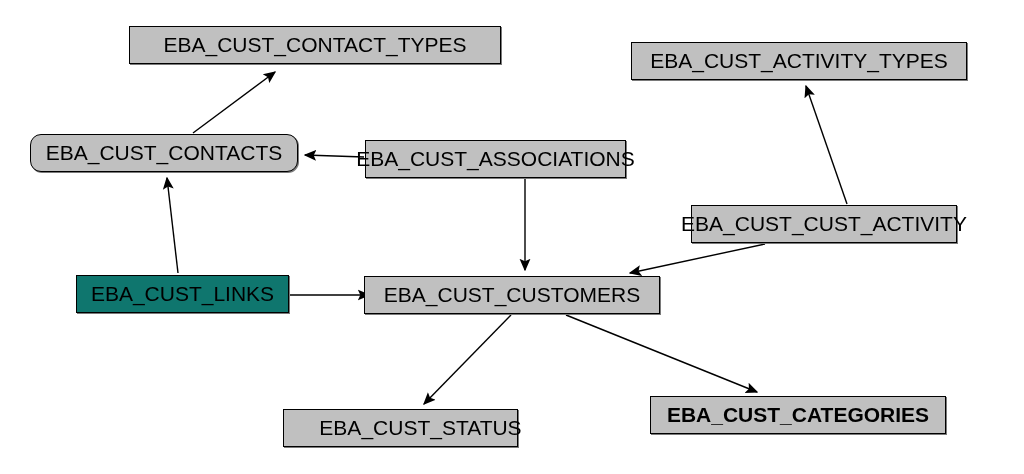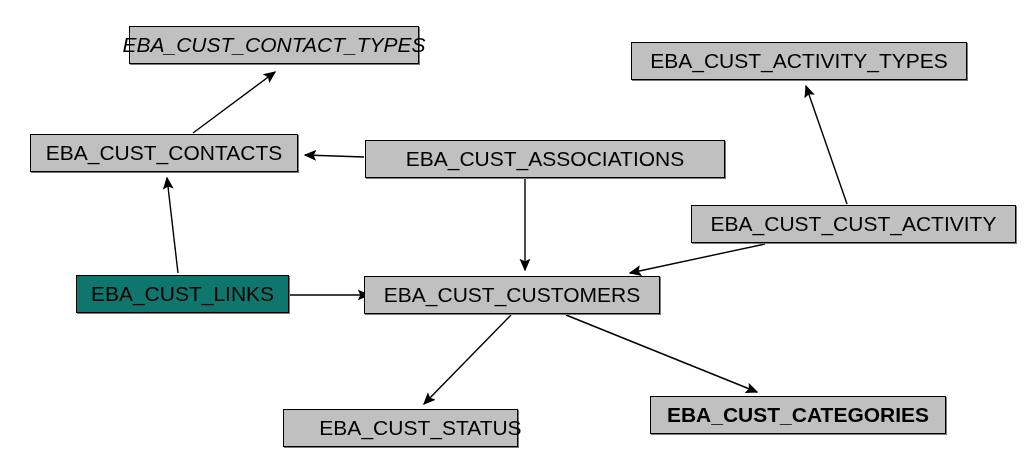--- a/index.html
+++ b/index.html
@@ -57,33 +57,33 @@
         <line x1="525" y1="179" x2="525" y2="270" stroke="#000000" stroke-width="1.4" marker-end="url(#arrowhead)"></line>
         <line x1="178" y1="273" x2="167" y2="178" stroke="#000000" stroke-width="1.4" marker-end="url(#arrowhead)"></line>
         <line x1="290" y1="295" x2="369" y2="295" stroke="#000000" stroke-width="1.4" marker-end="url(#arrowhead)"></line>
         <line x1="847" y1="204" x2="806" y2="86" stroke="#000000" stroke-width="1.4" marker-end="url(#arrowhead)"></line>
         <line x1="765" y1="244" x2="630" y2="273" stroke="#000000" stroke-width="1.4" marker-end="url(#arrowhead)"></line>
         <line x1="511" y1="315" x2="424" y2="404" stroke="#000000" stroke-width="1.4" marker-end="url(#arrowhead)"></line>
         <line x1="566" y1="315" x2="757" y2="392" stroke="#000000" stroke-width="1.4" marker-end="url(#arrowhead)"></line>
       </g>
   </svg>
   <div id="node-group">
-      <div class="node" style="left: 129px; top: 26px; width: 290px; height: 38px; background: rgb(192, 192, 192); border-color: rgb(0, 0, 0); font-style: italic;">
+      <div class="node" style="left: 129px; top: 26px; width: 372px; height: 38px; background: rgb(192, 192, 192); border-color: rgb(0, 0, 0);">
         <span>EBA_CUST_CONTACT_TYPES</span>
       </div>
       <div class="node" style="left: 631px; top: 42px; width: 336px; height: 38px; background: rgb(192, 192, 192); border-color: rgb(0, 0, 0);">
         <span>EBA_CUST_ACTIVITY_TYPES</span>
       </div>
-      <div class="node" style="left: 30px; top: 134px; width: 268px; height: 38px; background: rgb(192, 192, 192); border-color: rgb(0, 0, 0);">
+      <div class="node" style="left: 30px; top: 134px; width: 268px; height: 38px; background: rgb(192, 192, 192); border-color: rgb(0, 0, 0); border-radius: 11px;">
         <span>EBA_CUST_CONTACTS</span>
       </div>
-      <div class="node" style="left: 365px; top: 140px; width: 360px; height: 38px; background: rgb(192, 192, 192); border-color: rgb(0, 0, 0); text-align: center;">
+      <div class="node" style="left: 365px; top: 140px; width: 261px; height: 38px; background: rgb(192, 192, 192); border-color: rgb(0, 0, 0); text-align: center;">
         <span>EBA_CUST_ASSOCIATIONS</span>
       </div>
-      <div class="node" style="left: 691px; top: 205px; width: 325px; height: 38px; background: rgb(192, 192, 192); border-color: rgb(0, 0, 0);">
+      <div class="node" style="left: 691px; top: 205px; width: 266px; height: 38px; background: rgb(192, 192, 192); border-color: rgb(0, 0, 0);">
         <span>EBA_CUST_CUST_ACTIVITY</span>
       </div>
       <div class="node" style="left: 76px; top: 275px; width: 213px; height: 38px; background: #0f766e; border-color: rgb(0, 0, 0);">
         <span>EBA_CUST_LINKS</span>
       </div>
       <div class="node" style="left: 364px; top: 276px; width: 296px; height: 38px; background: rgb(192, 192, 192); border-color: rgb(0, 0, 0);">
         <span>EBA_CUST_CUSTOMERS</span>
       </div>
       <div class="node" style="left: 283px; top: 409px; width: 235px; height: 38px; background: rgb(192, 192, 192); border-color: rgb(0, 0, 0); padding-left: 40px;">
         <span>EBA_CUST_STATUS</span>

